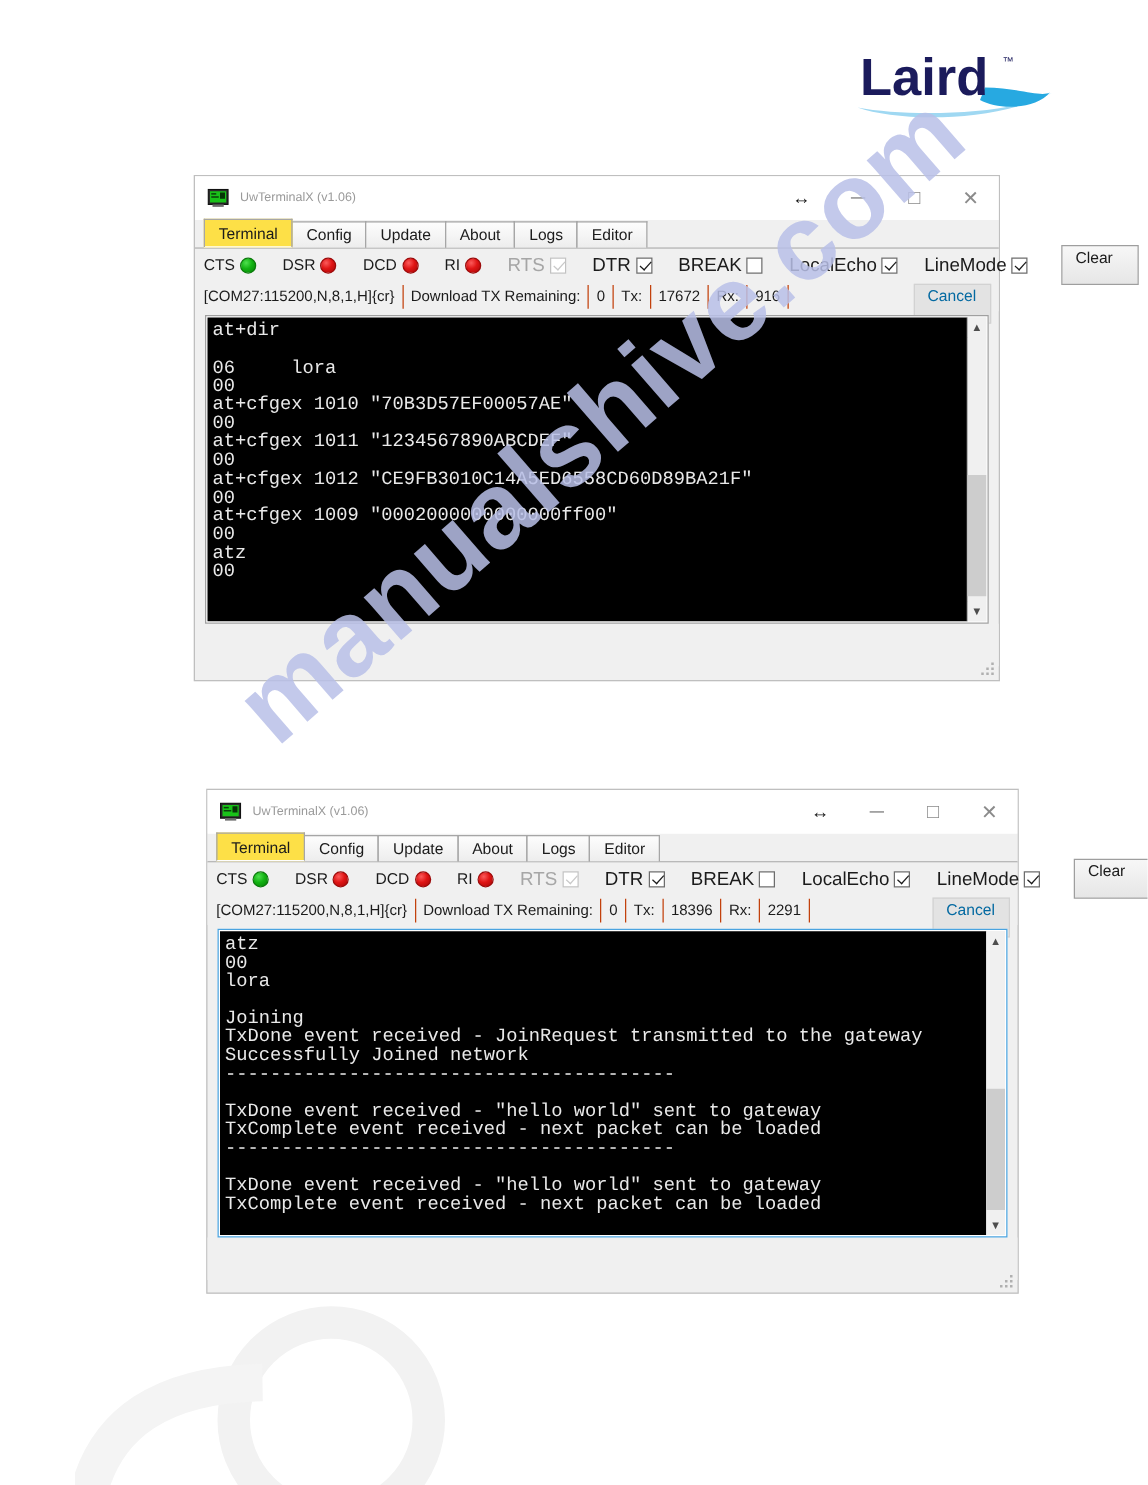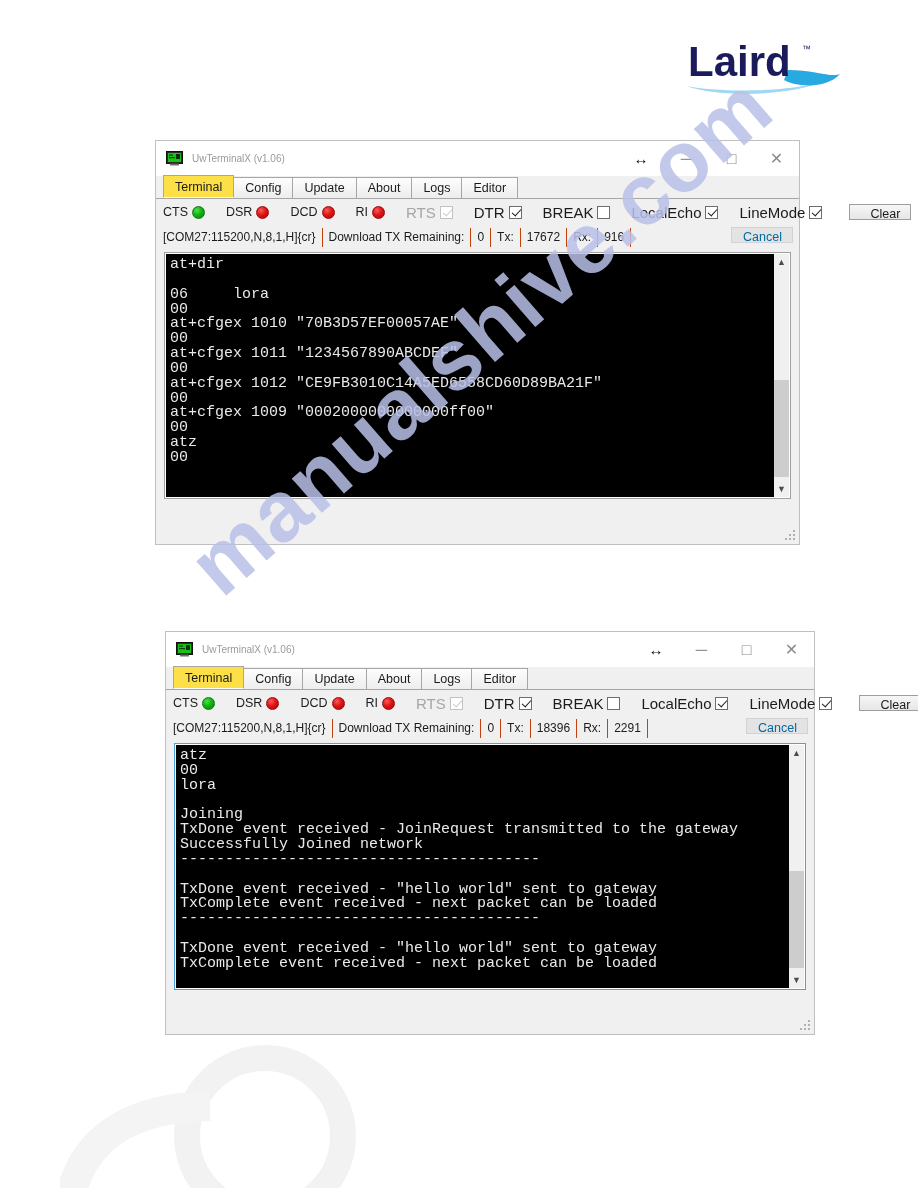--- a/index.html
+++ b/index.html
@@ -191,30 +191,30 @@
     position: absolute;
     left: 4px; top: 0px;
     width: 4px; height: 8px;
     border: solid #1b1b1b;
     border-width: 0 1.6px 1.6px 0;
     transform: rotate(42deg);
   }
   .cbox.checked.disabled::after { border-color: #c9c9c9; }
 
   .pbtn {
-    height: 16px;
+    height: 32px;
     min-width: 62px;
     padding: 0 10px;
     font-size: 12.5px;
     color: #1b1b1b;
     background: linear-gradient(#f7f7f7,#e6e6e6);
     border: 1px solid #9e9e9e;
     box-sizing: border-box;
     line-height: 18px;
-    text-align: right;
+    text-align: left;
     white-space: nowrap;
     margin-left: 6px;
   }
   .pbtn.disabled {
     color: #0369a1;
     background: #e3e3e3;
     border-color: #d2d2d2;
   }
 
   

